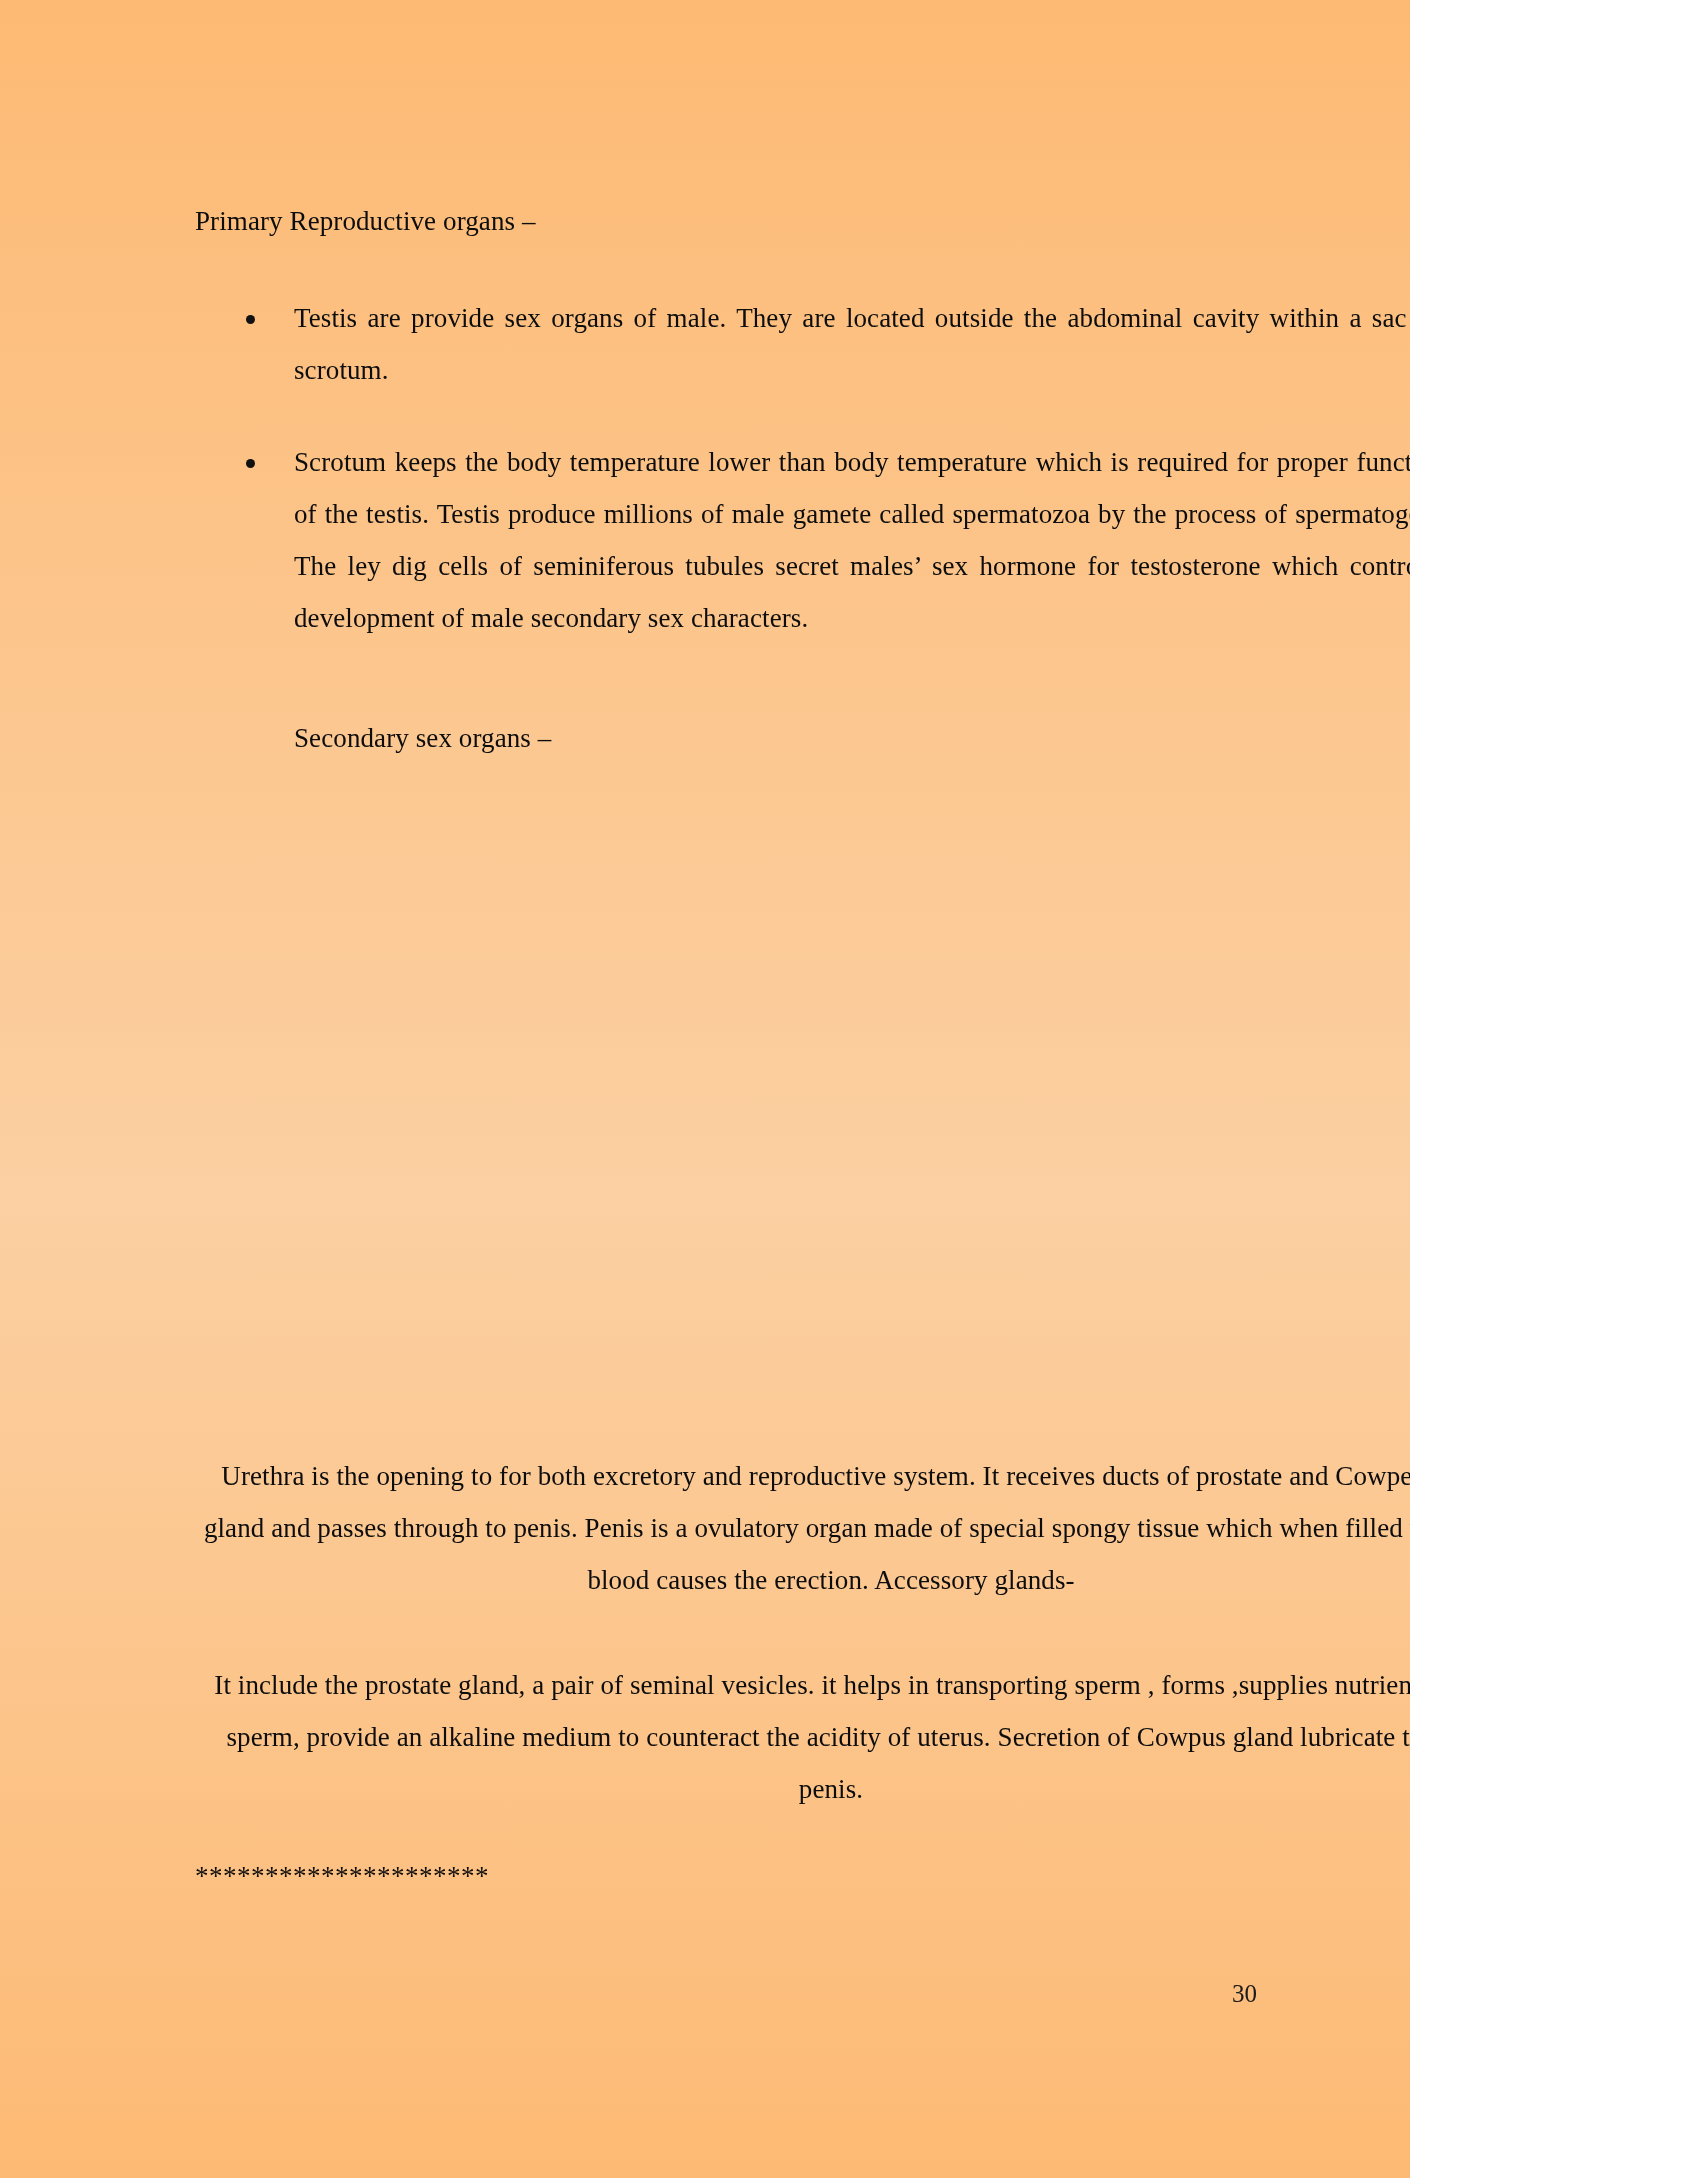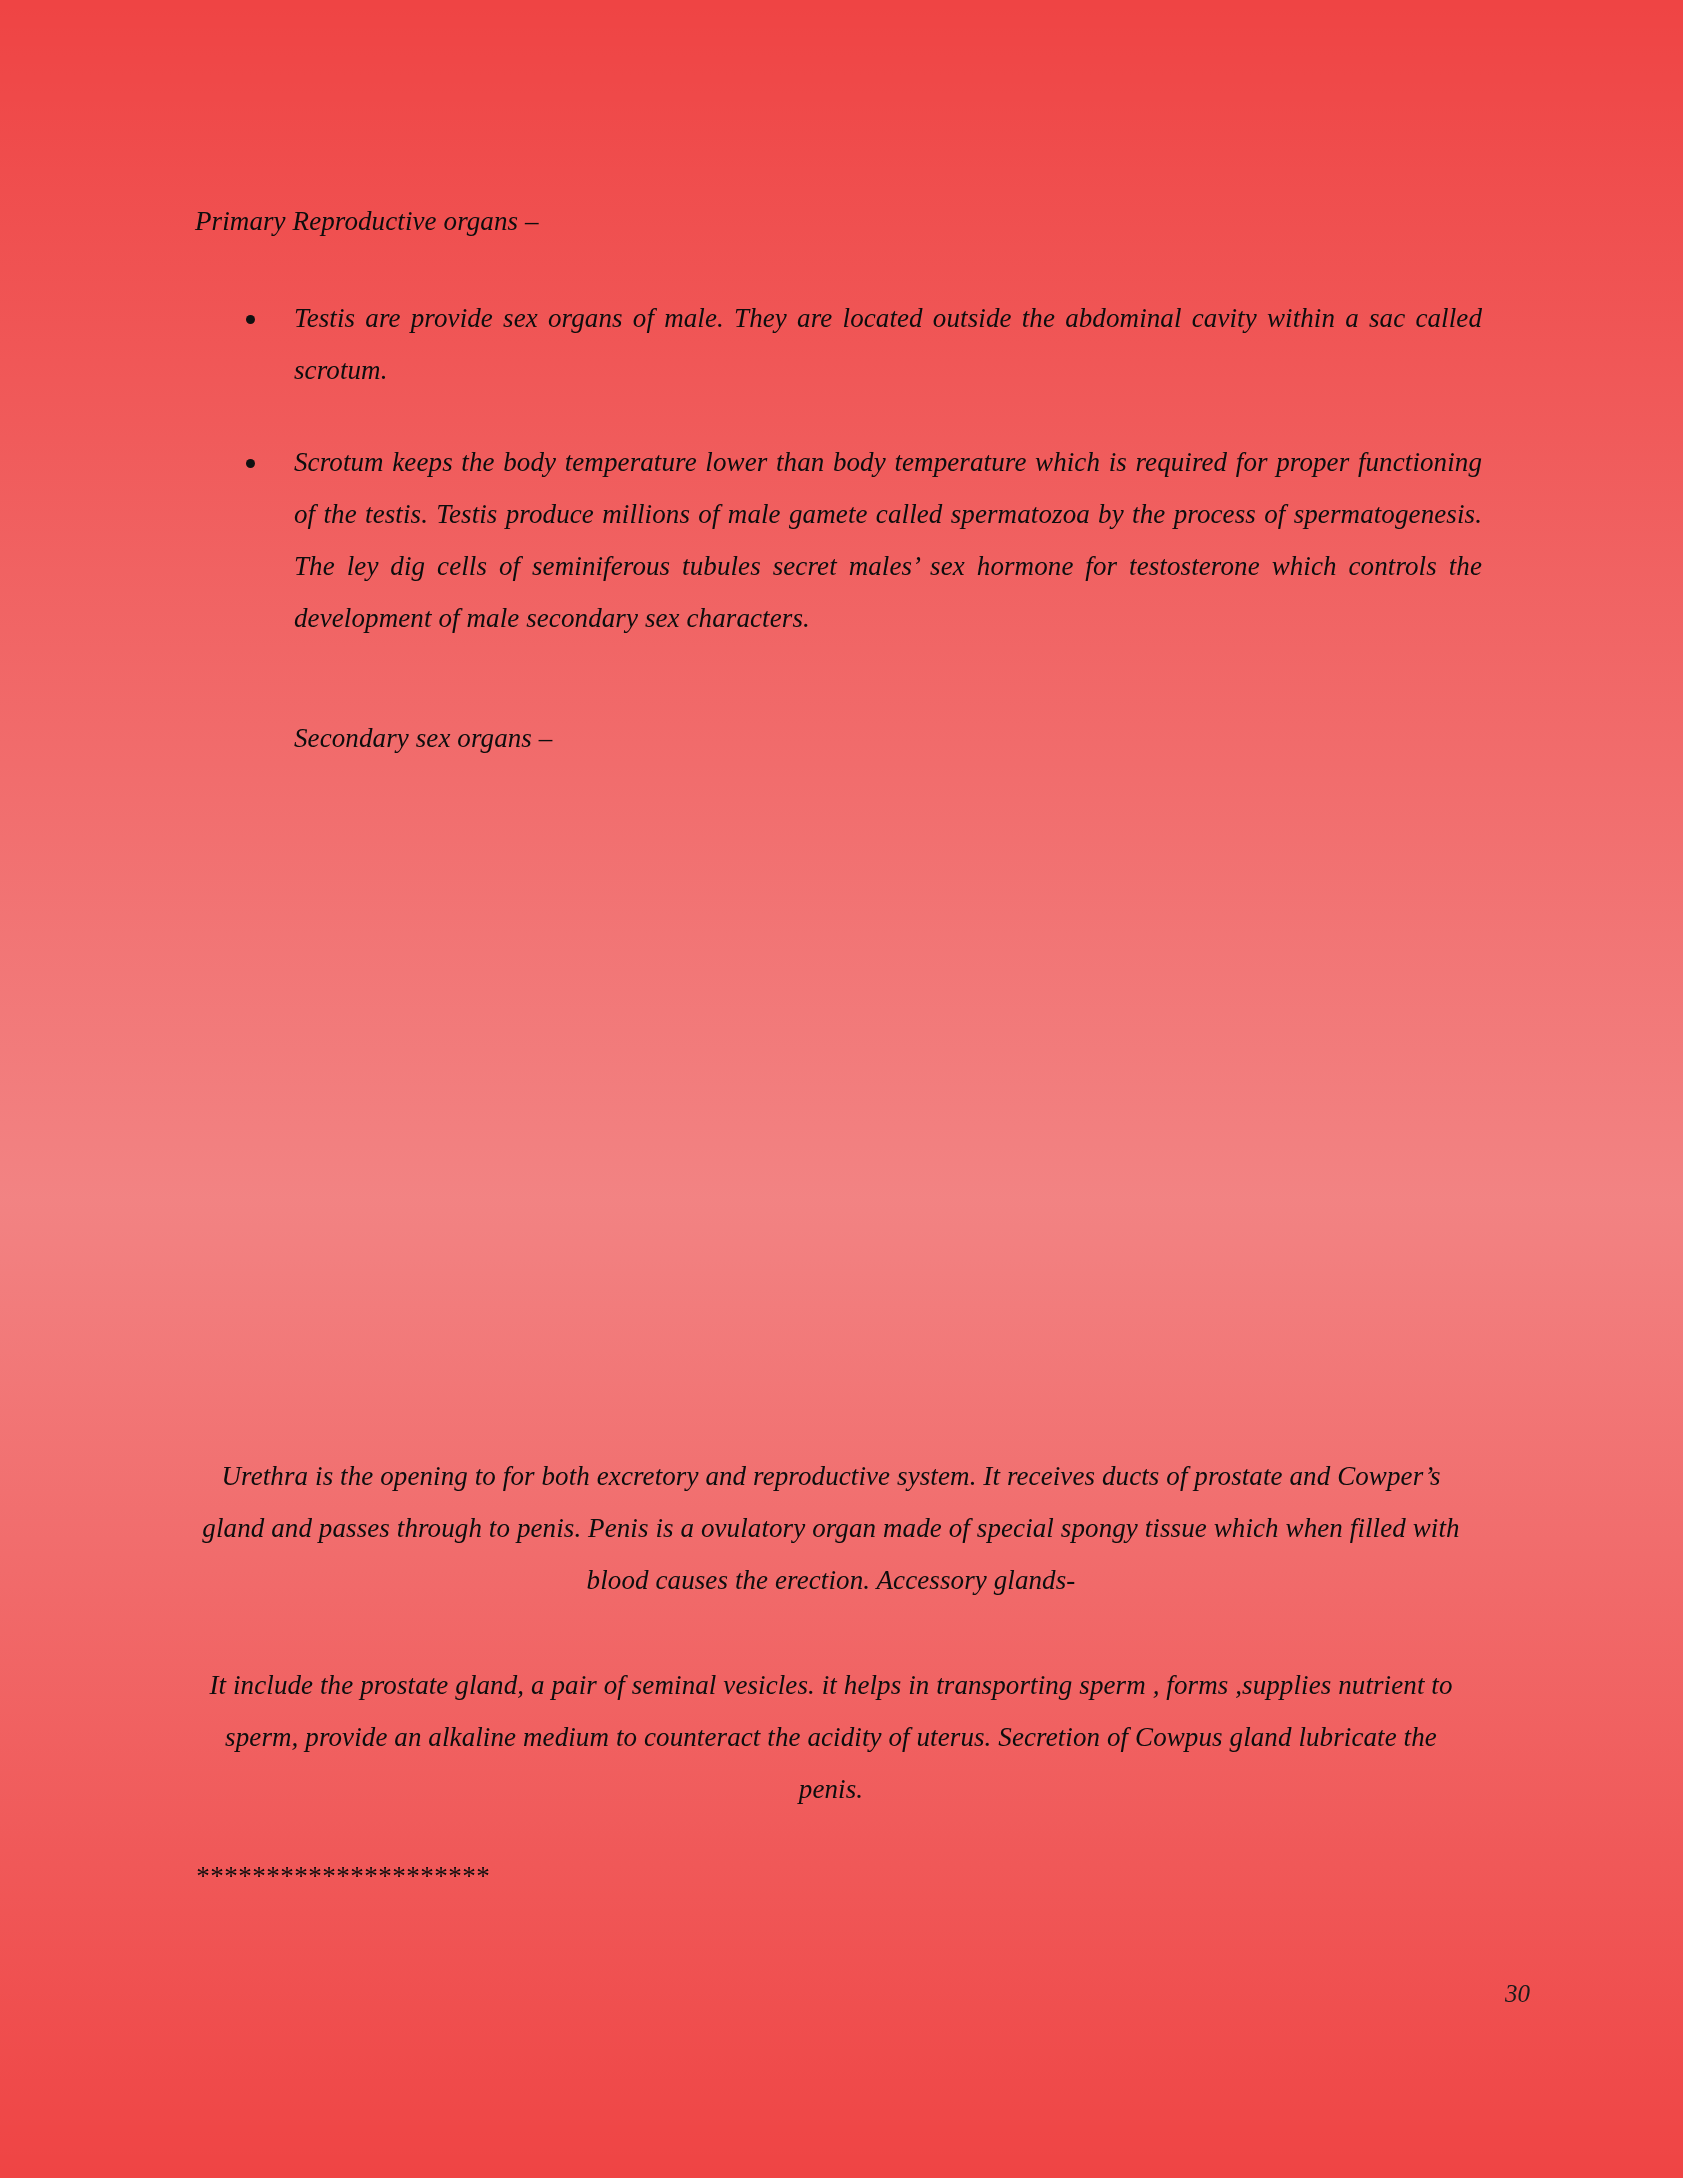--- a/index.html
+++ b/index.html
@@ -2,28 +2,27 @@
 <html><head>
 <meta charset="utf-8">
 <style>
   html, body {
     margin: 0;
     padding: 0;
     background: #ffffff;
   }
   .page {
     position: relative;
-    width: 1683px;
+    width: 1410px;
     height: 2178px;
-    background: #ef4444;
+    background: #fdba74;
     font-family: "Liberation Serif", "DejaVu Serif", serif;
     color: #0d0d0d;
     box-sizing: border-box;
     overflow: hidden;
-    font-style: italic;
   }
   .content {
     position: absolute;
     left: 195px;
     top: 203px;
     width: 1287px;
   }
   .heading {
     font-size: 27px;
     line-height: 1.4;

